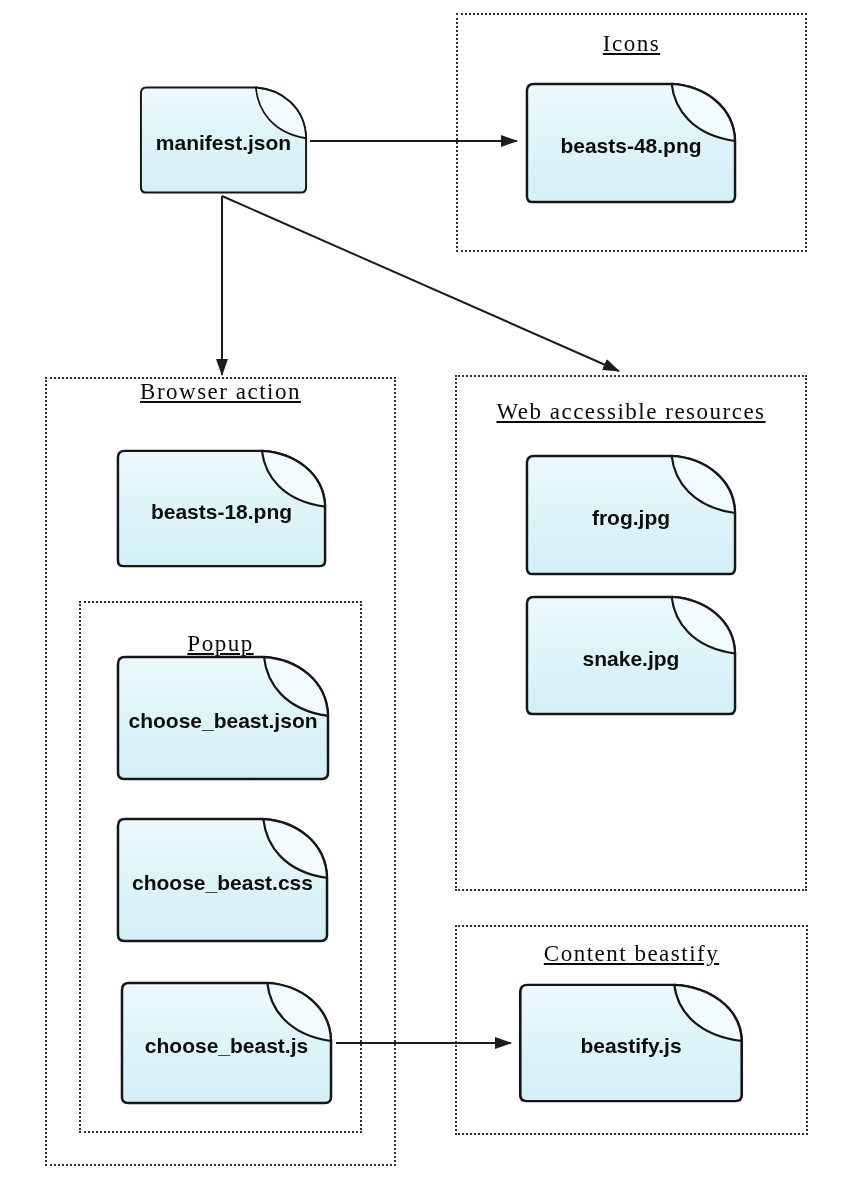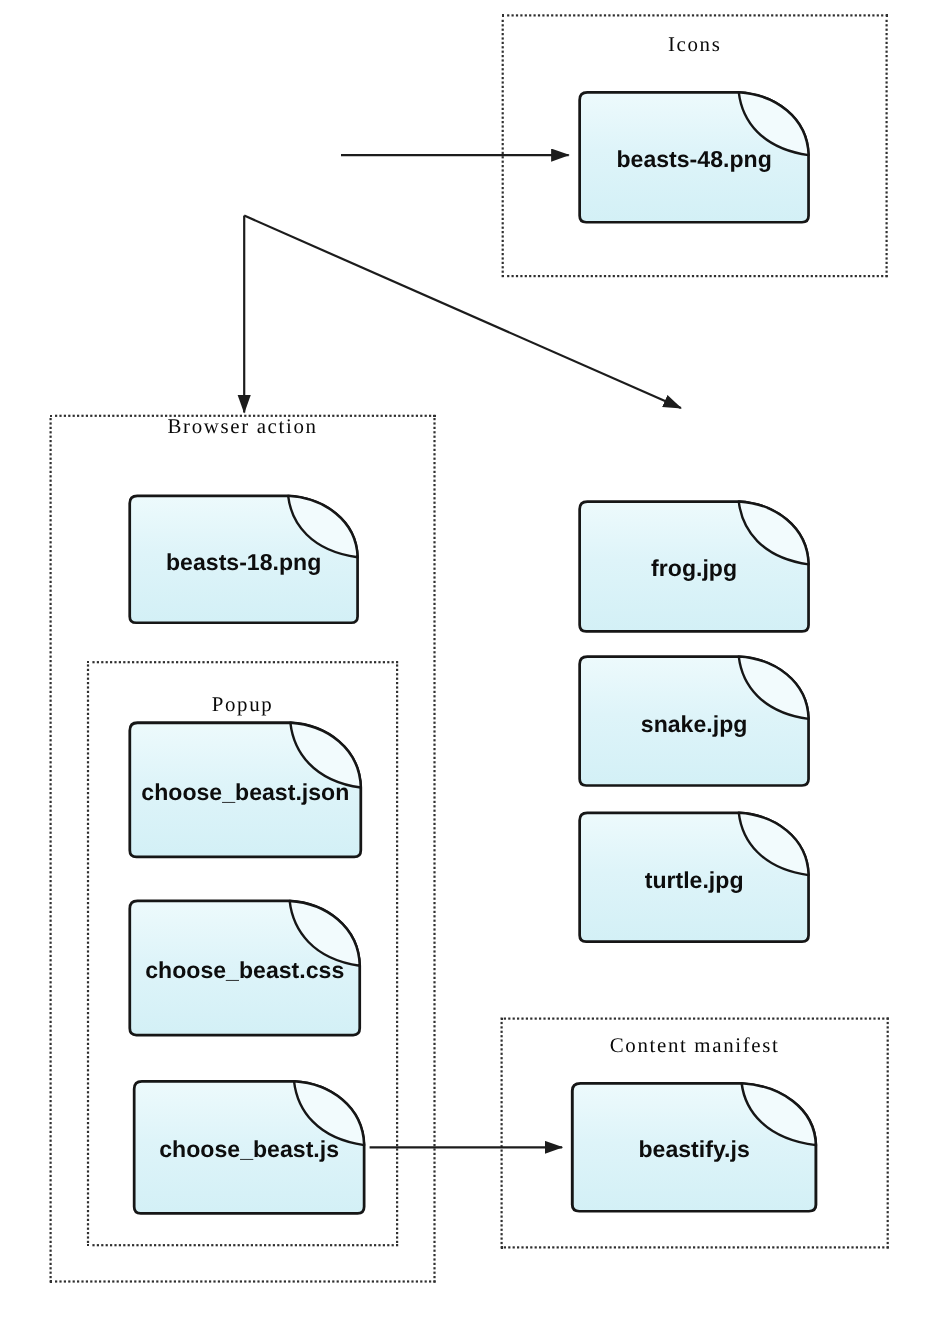--- a/index.html
+++ b/index.html
@@ -6,22 +6,22 @@
   .canvas {
     position:relative; width:860px; height:1200px; background:#ffffff;
     font-family:"Liberation Sans", sans-serif; overflow:hidden;
   }
   .group {
     position:absolute; box-sizing:border-box;
     border:2px dotted #2f2f2f; background:transparent;
   }
   .group-title {
     font-family:"Liberation Serif","DejaVu Serif",serif;
-    font-size:19px; line-height:1.1; color:#0a0a0a;
-    text-align:center; letter-spacing:1.5px; white-space:nowrap;
+    font-size:23px; line-height:1.1; color:#0a0a0a;
+    text-align:center; letter-spacing:1.5px; white-space:nowrap;text-decoration:underline;
   }
   .file { position:absolute; }
   .file .doc-svg { position:absolute; left:0; top:0; width:100%; height:100%; display:block; }
   .file .label {
     position:absolute; left:0; top:0; right:0; bottom:0;
     display:flex; align-items:center; justify-content:center;
     font-weight:bold; font-size:21px; color:#0d0d0d;
     padding-top:6px; white-space:nowrap;
   }
   .arrows { position:absolute; left:0; top:0; pointer-events:none; z-index:5; }
@@ -36,25 +36,35 @@
   </div>
 
   <div class="group" style="left:45px; top:377px; width:351px; height:789px;">
     <div class="group-title" style="">Browser action</div>
   </div>
 
   <div class="group" style="left:79px; top:601px; width:283px; height:532px;">
     <div class="group-title" style="margin-top:28px;">Popup</div>
   </div>
 
+  <div class="group" style="left:455px; top:375px; width:352px; height:516px;">
+    <div class="group-title" style="margin-top:22px;">Web accessible resources</div>
+  </div>
 
   <div class="group" style="left:455px; top:925px; width:353px; height:210px;">
-    <div class="group-title" style="margin-top:14px;">Content manifest</div>
+    <div class="group-title" style="margin-top:14px;">Content beastify</div>
   </div>
 
+  <div class="file" style="left:137px; top:84px; width:173px; height:112px;">
+    <svg class="doc-svg" viewBox="0 0 220 128" preserveAspectRatio="none" aria-hidden="true">
+      <path d="M5,11 Q5,4 12,4 L151,4 C184,6 214,27 215,62 L215,118 Q215,124 209,124 L11,124 Q5,124 5,118 Z" fill="url(#fileGrad)" stroke="#161616" stroke-width="2.5" stroke-linejoin="round"></path>
+      <path d="M151,4 C184,6 214,27 215,62 C172,56 154,30 151,4 Z" fill="#f2fbfd" stroke="#161616" stroke-width="2.2" stroke-linejoin="round"></path>
+    </svg>
+    <span class="label">manifest.json</span>
+  </div>
 
   <div class="file" style="left:522px; top:80px; width:218px; height:126px;">
     <svg class="doc-svg" viewBox="0 0 220 128" preserveAspectRatio="none" aria-hidden="true">
       <path d="M5,11 Q5,4 12,4 L151,4 C184,6 214,27 215,62 L215,118 Q215,124 209,124 L11,124 Q5,124 5,118 Z" fill="url(#fileGrad)" stroke="#161616" stroke-width="2.5" stroke-linejoin="round"></path>
       <path d="M151,4 C184,6 214,27 215,62 C172,56 154,30 151,4 Z" fill="#f2fbfd" stroke="#161616" stroke-width="2.2" stroke-linejoin="round"></path>
     </svg>
     <span class="label">beasts-48.png</span>
   </div>
 
   <div class="file" style="left:113px; top:447px; width:217px; height:123px;">
@@ -98,27 +108,20 @@
   </div>
 
   <div class="file" style="left:522px; top:593px; width:218px; height:125px;">
     <svg class="doc-svg" viewBox="0 0 220 128" preserveAspectRatio="none" aria-hidden="true">
       <path d="M5,11 Q5,4 12,4 L151,4 C184,6 214,27 215,62 L215,118 Q215,124 209,124 L11,124 Q5,124 5,118 Z" fill="url(#fileGrad)" stroke="#161616" stroke-width="2.5" stroke-linejoin="round"></path>
       <path d="M151,4 C184,6 214,27 215,62 C172,56 154,30 151,4 Z" fill="#f2fbfd" stroke="#161616" stroke-width="2.2" stroke-linejoin="round"></path>
     </svg>
     <span class="label">snake.jpg</span>
   </div>
 
-  <div class="file" style="left:522px; top:735px; width:218px; height:125px;">
-    <svg class="doc-svg" viewBox="0 0 220 128" preserveAspectRatio="none" aria-hidden="true">
-      <path d="M5,11 Q5,4 12,4 L151,4 C184,6 214,27 215,62 L215,118 Q215,124 209,124 L11,124 Q5,124 5,118 Z" fill="url(#fileGrad)" stroke="#161616" stroke-width="2.5" stroke-linejoin="round"></path>
-      <path d="M151,4 C184,6 214,27 215,62 C172,56 154,30 151,4 Z" fill="#f2fbfd" stroke="#161616" stroke-width="2.2" stroke-linejoin="round"></path>
-    </svg>
-    <span class="label">turtle.jpg</span>
-  </div>
 
   <div class="file" style="left:515px; top:981px; width:232px; height:124px;">
     <svg class="doc-svg" viewBox="0 0 220 128" preserveAspectRatio="none" aria-hidden="true">
       <path d="M5,11 Q5,4 12,4 L151,4 C184,6 214,27 215,62 L215,118 Q215,124 209,124 L11,124 Q5,124 5,118 Z" fill="url(#fileGrad)" stroke="#161616" stroke-width="2.5" stroke-linejoin="round"></path>
       <path d="M151,4 C184,6 214,27 215,62 C172,56 154,30 151,4 Z" fill="#f2fbfd" stroke="#161616" stroke-width="2.2" stroke-linejoin="round"></path>
     </svg>
     <span class="label">beastify.js</span>
   </div>
 
   <svg class="arrows" width="860" height="1200" viewBox="0 0 860 1200" aria-hidden="true">

